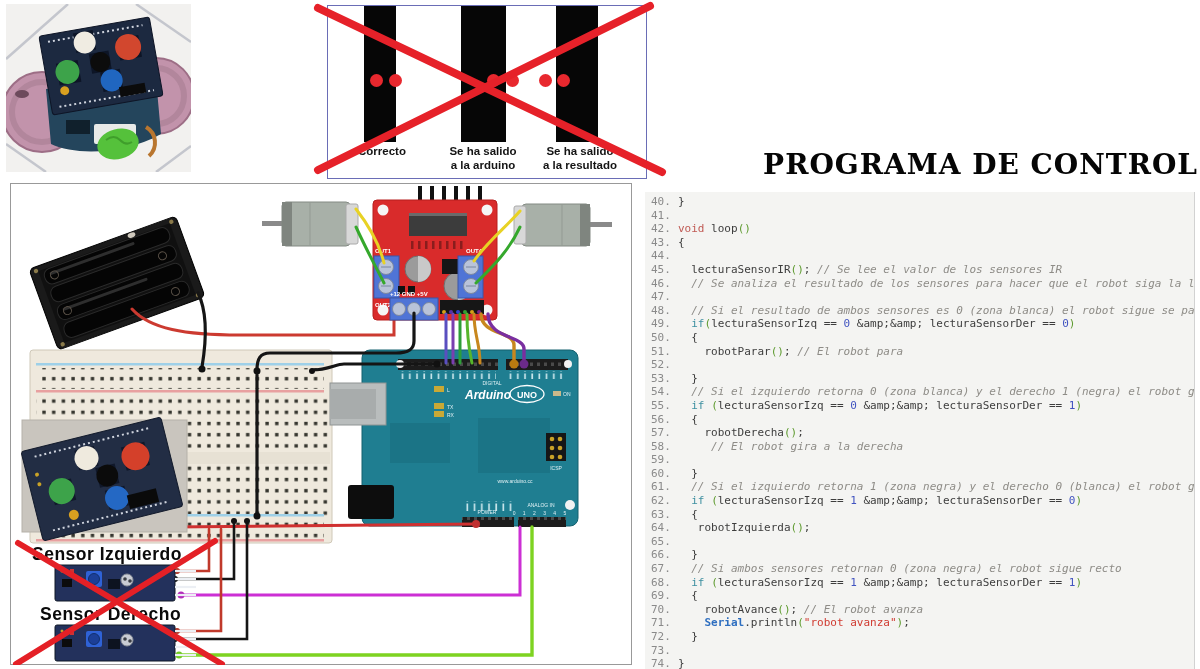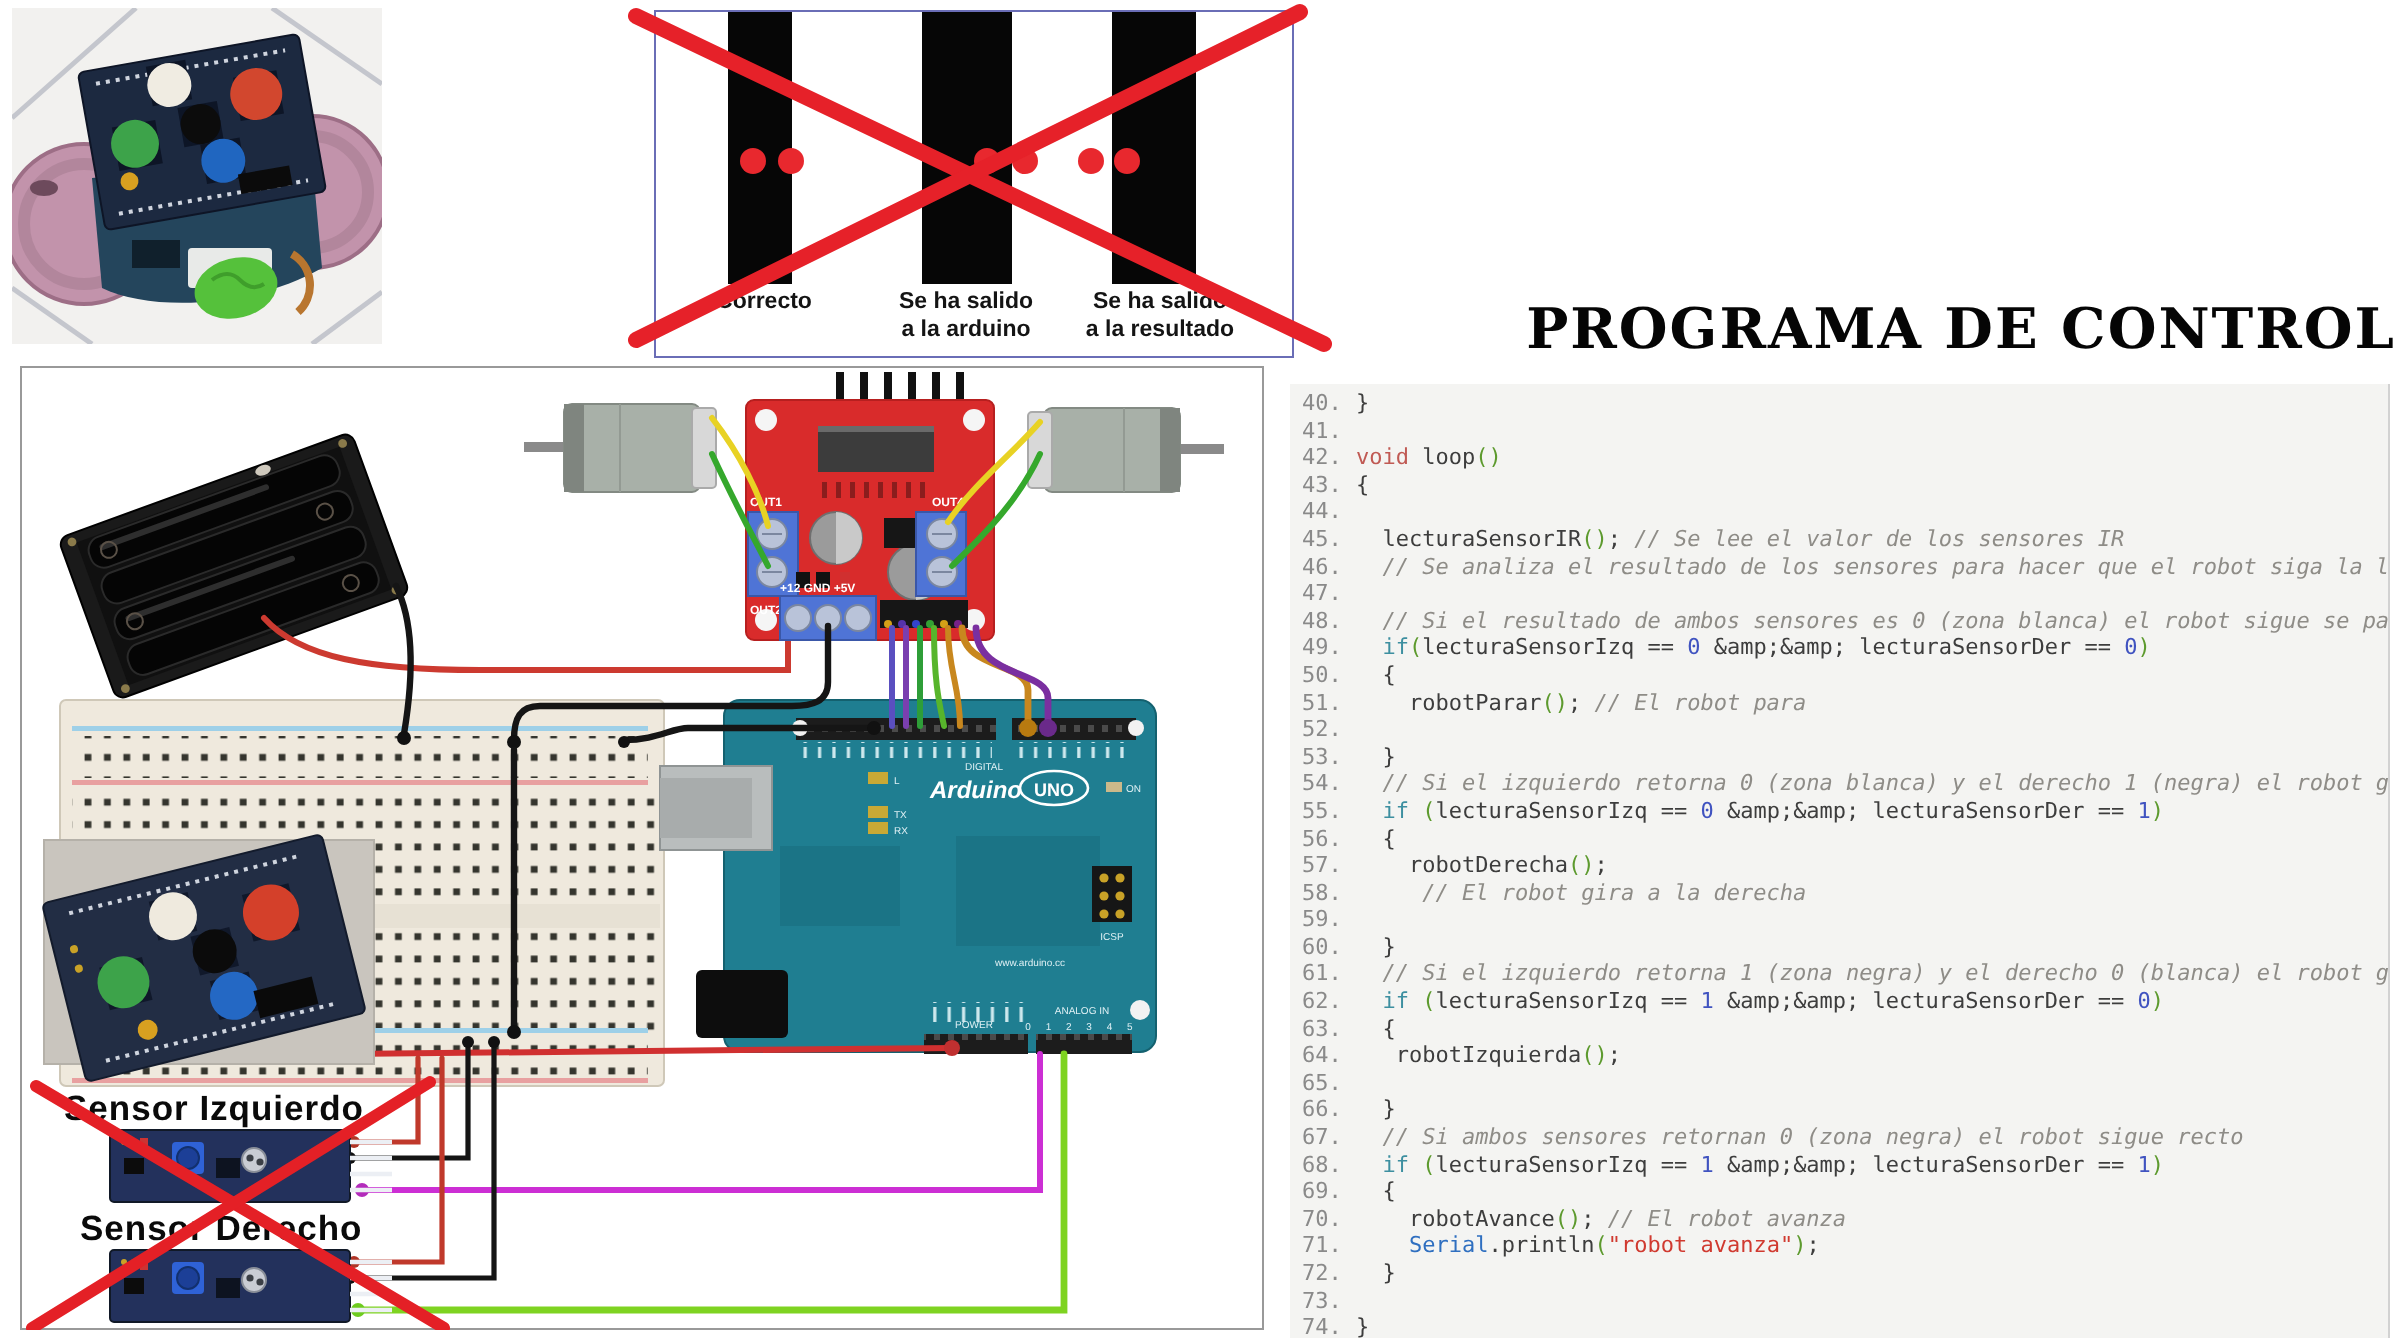--- a/index.html
+++ b/index.html
@@ -30,21 +30,21 @@
               line-height:13.6px;white-space:pre;overflow:hidden;padding:3px 0 0 6px;}
   .cl{height:13.6px;}
   .ln{color:#8a8a8a;display:inline-block;width:27px;}
   .c{color:#8e8c87;font-style:italic}
   .p{color:#3d3d3d}
   .k1{color:#c05a54}
   .k2{color:#3d8fa0}
   .n{color:#4053c0}
   .g{color:#5d9a2e}
   .s{color:#d03a30}
-  .b{color:#2f6fc0;font-weight:normal}
+  .b{color:#2f6fc0;font-weight:bold}
   
   .circuit{position:absolute;left:10px;top:183px;}
   .circuit text{font-family:"Liberation Sans",sans-serif;}
   .wlab{fill:#ffffff;font-size:6px;font-weight:bold;}
   .wlab2{fill:#dff0f4;font-size:5px;}
   .serifLab{font-family:"DejaVu Serif","Liberation Serif",serif;font-weight:bold;
             font-size:17.5px;fill:#0a0a0a;letter-spacing:0.5px;}
 </style>
 </head>
 <body>

